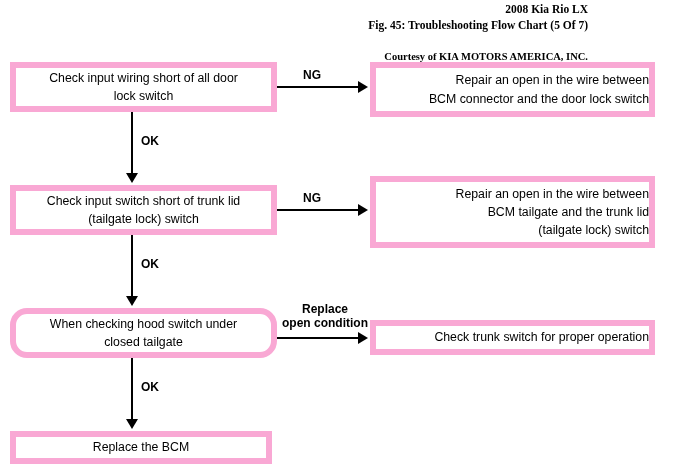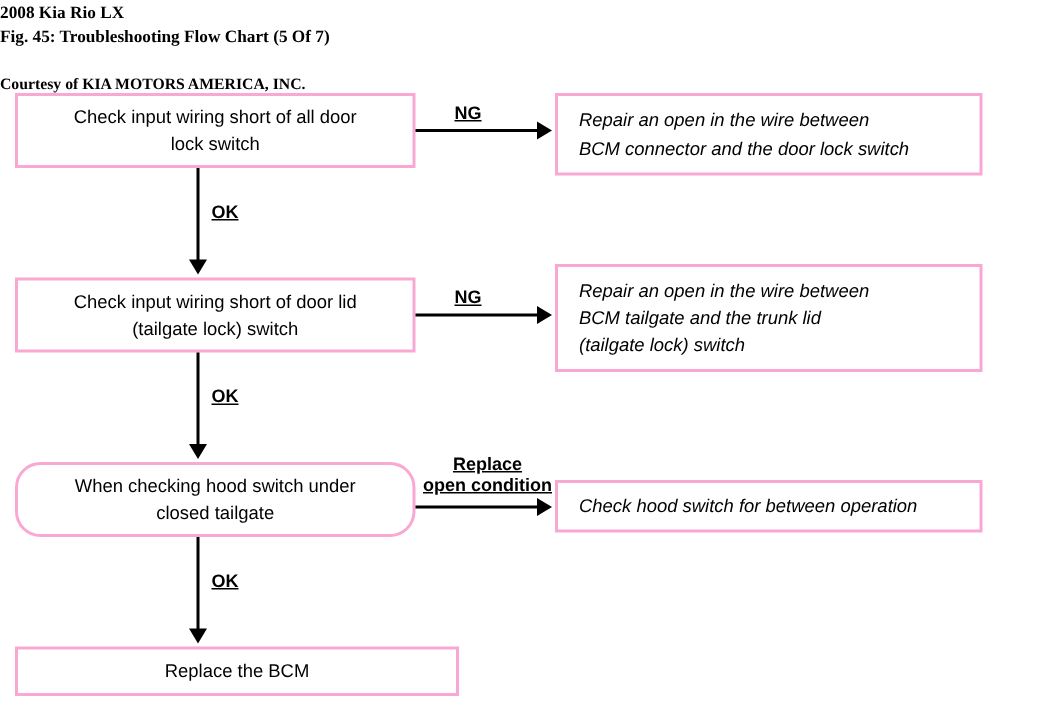--- a/index.html
+++ b/index.html
@@ -15,48 +15,48 @@
     font-family: "Liberation Sans", sans-serif;
     overflow: hidden;
   }
 
   
   .title-block {
     position: absolute;
     left: 0;
     top: 2px;
     width: 588px;
-    text-align: left;
+    text-align: right;
   }
   .title-line {
     font-family: "Liberation Serif", serif;
     font-weight: bold;
     color: #000000;
     line-height: 1.38;
   }
   .title-line.l1 { font-size: 11.5px; }
   .title-line.l2 { font-size: 11.5px; }
   .title-line.l3 { font-size: 10.5px; margin-top: 16px; }
 
   
   .box {
     position: absolute;
     box-sizing: border-box;
-    border: 2px solid #f9a8d4;
+    border: 6px solid #f9a8d4;
     background: #ffffff;
     color: #000000;
     font-size: 12.3px;
     line-height: 1.48;
     display: flex;
     align-items: center;
     overflow: hidden;
   }
   .box .txt { width: 100%; }
   .box.center .txt { text-align: center; padding: 0 6px; }
-  .box.left .txt { text-align: left; padding: 0 0 0 14px; font-style: italic; }
+  .box.left .txt { text-align: right; padding: 0 0 0 14px; }
 
   
   .vline {
     position: absolute;
     width: 2px;
     background: #000000;
   }
   .hline {
     position: absolute;
     height: 2px;
@@ -80,21 +80,20 @@
   }
 
   
   .edge-label {
     position: absolute;
     font-size: 12px;
     font-weight: bold;
     color: #000000;
     white-space: nowrap;
     line-height: 1.18;
-    text-decoration: underline;
   }
   .edge-label.two-line { text-align: center; }
 </style>
 </head>
 <body>
 
 <div id="page">
 
   <div class="title-block">
     <div class="title-line l1">2008 Kia Rio LX</div>
@@ -119,21 +118,21 @@
       <div>BCM connector and the door lock switch</div>
     </div>
   </div>
 
   <div class="vline" style="left:131px; top:112px; width:2px; height:62px;"></div>
   <div class="arrow-down" style="left:126px; top:173px;"></div>
   <div class="edge-label" style="left:141px; top:134px;">OK</div>
 
   <div class="box center" style="left:10px; top:185px; width:267px; height:50px;">
     <div class="txt">
-      <div>Check input wiring short of door lid</div>
+      <div>Check input switch short of trunk lid</div>
       <div>(tailgate lock) switch</div>
     </div>
   </div>
 
   <div class="hline" style="left:277px; top:209px; width:83px;"></div>
   <div class="arrow-right" style="left:358px; top:204px;"></div>
   <div class="edge-label" style="left:303px; top:191px;">NG</div>
 
   <div class="box left" style="left:370px; top:176px; width:285px; height:72px;">
     <div class="txt">
@@ -156,27 +155,27 @@
 
   <div class="hline" style="left:277px; top:337px; width:83px;"></div>
   <div class="arrow-right" style="left:358px; top:332px;"></div>
   <div class="edge-label two-line" style="left:275px; top:302px; width:100px;">
     <div>Replace</div>
     <div>open condition</div>
   </div>
 
   <div class="box left" style="left:370px; top:320px; width:285px; height:35px;">
     <div class="txt">
-      <div>Check hood switch for between operation</div>
+      <div>Check trunk switch for proper operation</div>
     </div>
   </div>
 
   <div class="vline" style="left:131px; top:358px; width:2px; height:62px;"></div>
   <div class="arrow-down" style="left:126px; top:419px;"></div>
   <div class="edge-label" style="left:141px; top:380px;">OK</div>
 
-  <div class="box center" style="left:10px; top:431px; width:296px; height:33px;">
+  <div class="box center" style="left:10px; top:431px; width:262px; height:33px;">
     <div class="txt">
       <div>Replace the BCM</div>
     </div>
   </div>
 
 </div>
 
 </body></html>

